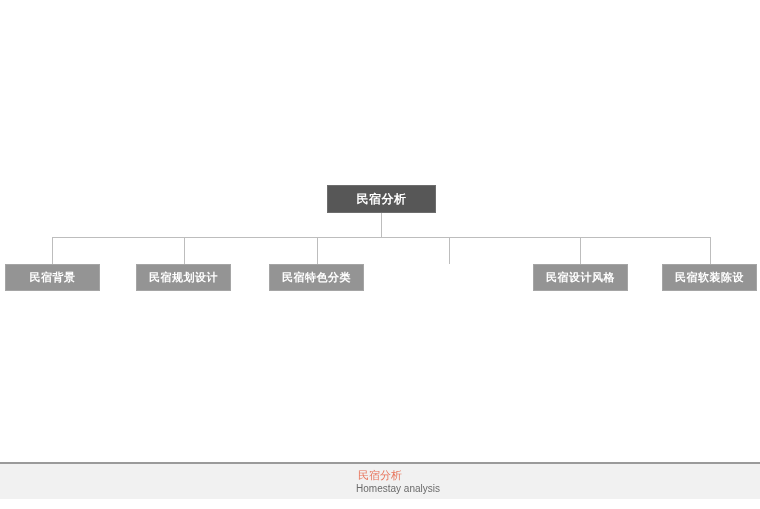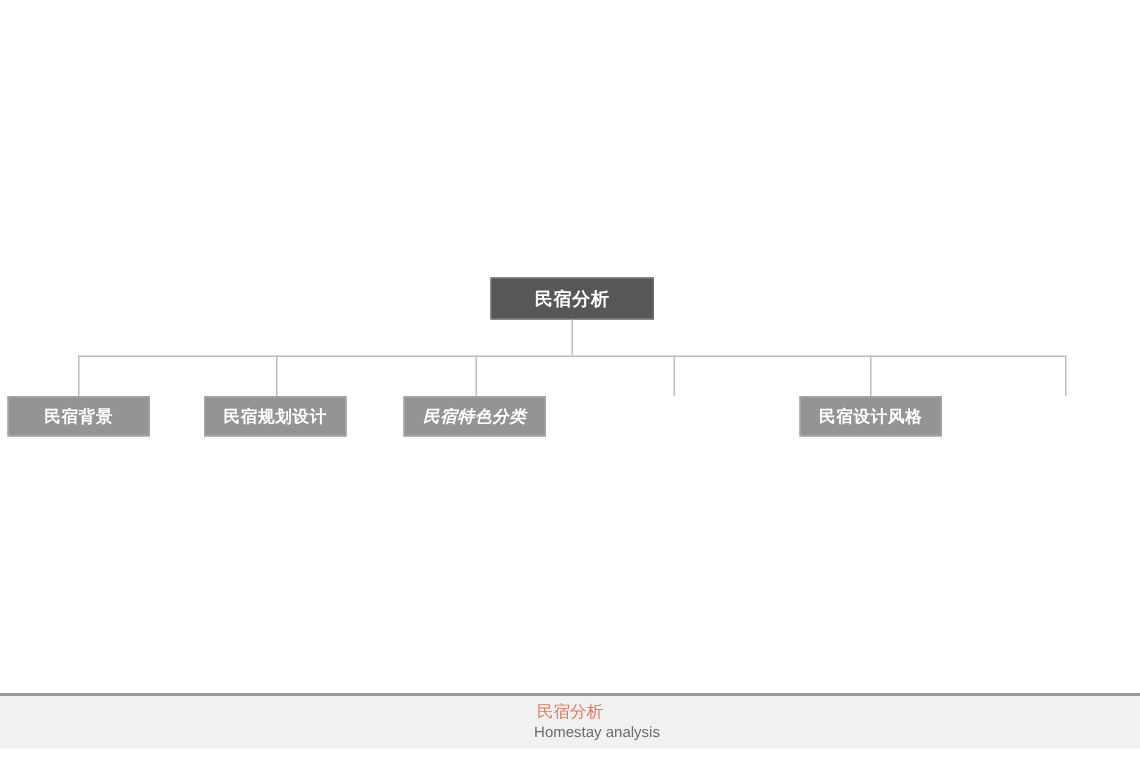--- a/index.html
+++ b/index.html
@@ -46,21 +46,21 @@
   .node-child {
     top: 260px;
     width: 95px;
     height: 27px;
     background: #949494;
     border: 1px solid #a5a5a5;
     font-size: 11px;
   }
   .c0 { left: 5px; }
   .c1 { left: 136px; }
-  .c2 { left: 269px; font-style: italic; }
+  .c2 { left: 269px; }
   .c3 { left: 402px; }
   .c4 { left: 533px; }
   .c5 { left: 662px; }
 
   
   .conn {
     position: absolute;
     background: #bdbdbd;
   }
   .conn-v-root {
@@ -137,19 +137,22 @@
   </div>
   <div class="node node-child c1">
     <span>民宿规划设计</span>
   </div>
   <div class="node node-child c2">
     <span>民宿特色分类</span>
   </div>
   <div class="node node-child c4">
     <span>民宿设计风格</span>
   </div>
+  <div class="node node-child c5">
+    <span>民宿软装陈设</span>
+  </div>
 
   <div class="footer">
     <div class="footer-title">民宿分析</div>
     <div class="footer-subtitle">Homestay analysis</div>
   </div>
 
 </div>
 
 </body></html>

